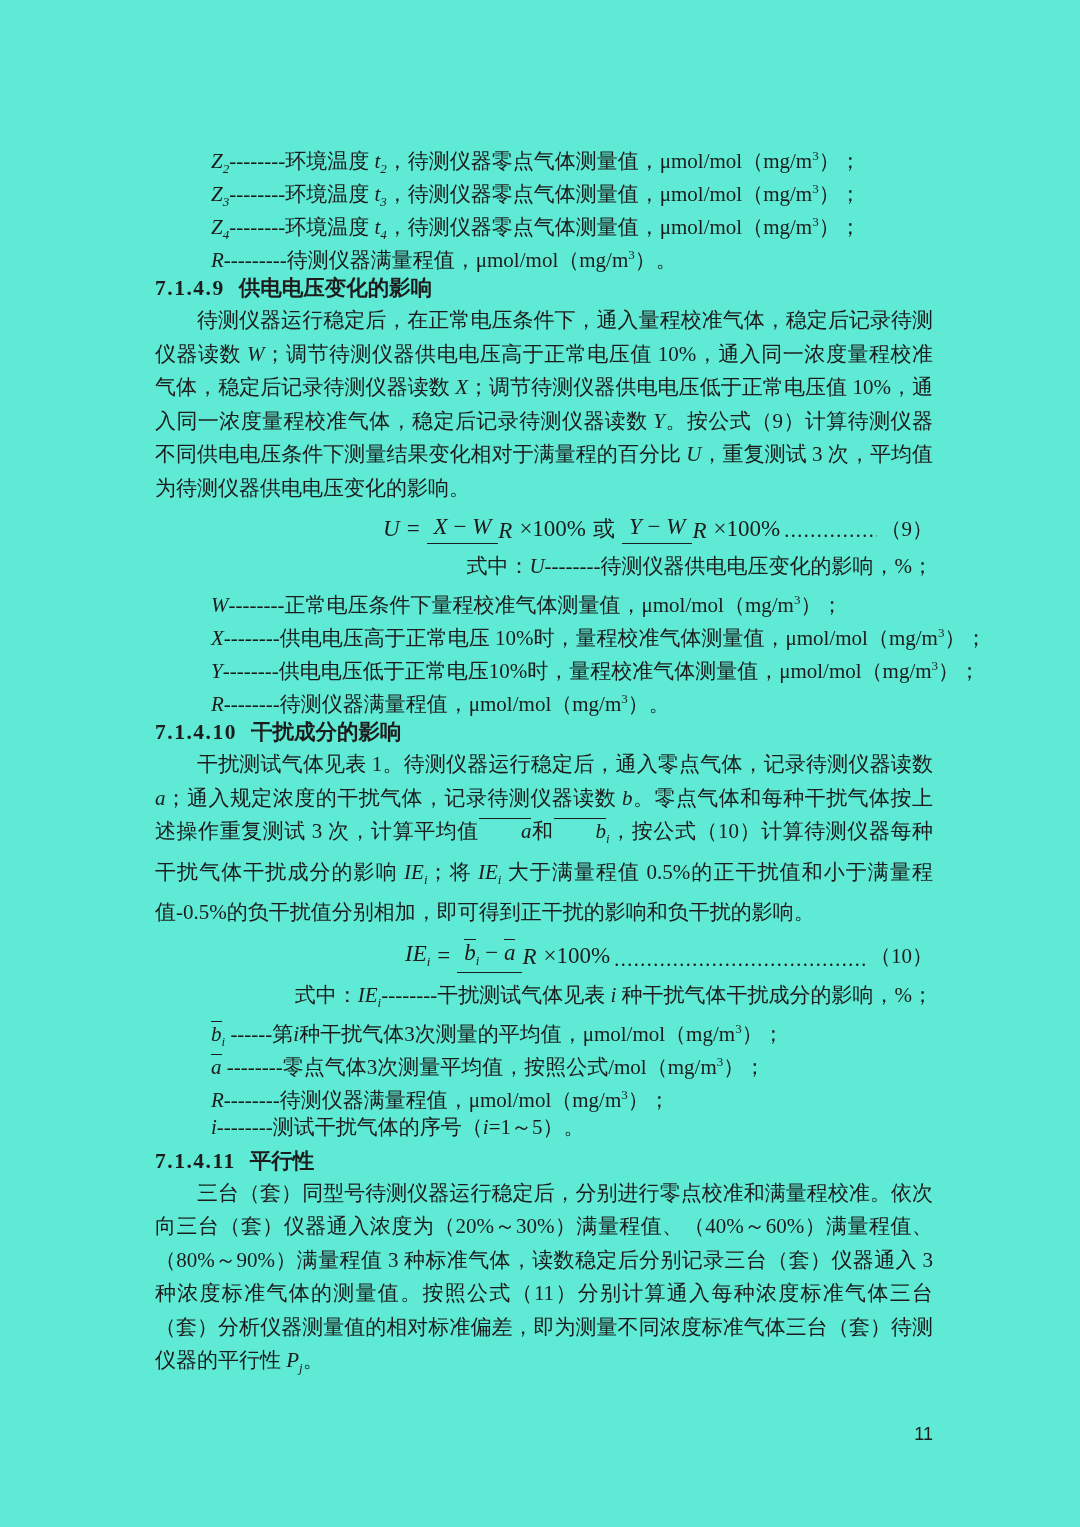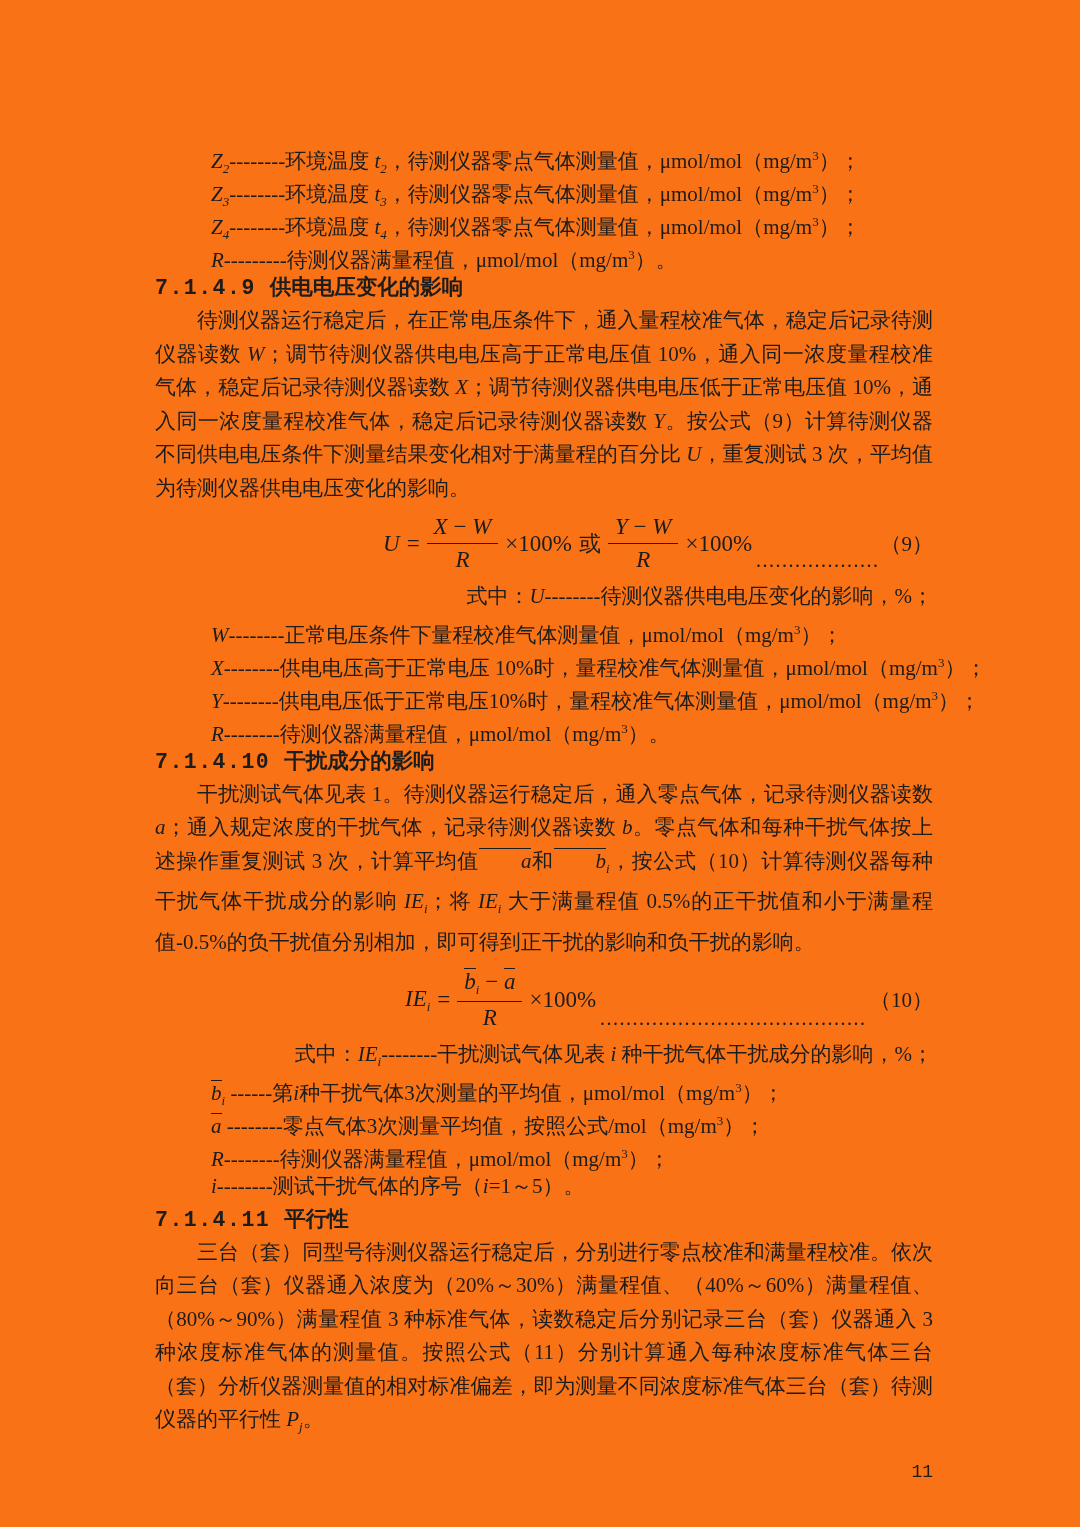--- a/index.html
+++ b/index.html
@@ -1,34 +1,34 @@
 <!DOCTYPE html>
 <html><head>
 <meta charset="utf-8">
 <style>
   html,body{margin:0;padding:0;background:#ffffff;}
   .page{
     position:relative;
     width:1080px;height:1527px;
-    background:#f97316;
+    background:#5eead4;
     box-sizing:border-box;
     padding:139px 147px 0 155px;
     font-family:"Liberation Serif","DejaVu Serif",serif;
     font-size:21px;color:#1c1c1c;
     overflow:hidden;
   }
   .def-block{margin:0;}
   .def-line{
     line-height:33px;height:33px;
     padding-left:56px;
     white-space:nowrap;
   }
   .def-line.first{padding-left:0;text-align:right;}
   .heading{
-    font-family:Liberation Mono, monospace;
+    font-family:Liberation Serif, serif;
     font-weight:700;font-size:21.5px;
     line-height:32px;height:32px;margin:1px 0 0 0;
     white-space:nowrap;
   }
   .heading .h-num{letter-spacing:1.5px;margin-right:14px;}
   .para{
     margin:0;text-align:justify;
     text-indent:2em;
     line-height:33.5px;
   }
@@ -37,35 +37,35 @@
   .sup{font-size:13px;vertical-align:8px;}
   .ov{display:inline-block;border-top:1.3px solid #1c1c1c;line-height:1.05;padding-top:1px;}
   .formula{
     display:flex;align-items:center;
     margin:9px 0 6px 0;
     font-size:23px;
   }
   .formula .eq{display:inline-flex;align-items:center;gap:7px;white-space:nowrap;}
   .eq-9{margin-left:228px;}
   .eq-10{margin-left:250px;}
-  .frac{display:inline-flex;flex-direction:column;align-items:center;vertical-align:middle;}
+  .frac{display:inline-flex;flex-direction:row;align-items:center;vertical-align:middle;}
   .frac .num{border-bottom:1.4px solid #1c1c1c;padding:0 7px 3px 7px;line-height:1.15;}
   .frac .den{padding-top:3px;line-height:1.15;}
   .formula .cn{font-size:22px;}
   .formula .dots{
     flex:1;overflow:hidden;white-space:nowrap;
     font-size:20px;letter-spacing:1.5px;
     margin:0 4px;align-self:flex-end;padding-bottom:2px;
   }
   .formula .fnum{font-size:21px;white-space:nowrap;}
   .page-number{
-    margin-top:18px;
+    margin-top:39px;
     text-align:right;
     font-size:18px;
-    font-family:Liberation Mono, monospace;
+    font-family:Liberation Sans, sans-serif;
   }
 </style>
 </head>
 <body>
 
 <div class="page">
 
   <div class="def-block">
     <div class="def-line"><span class="it">Z</span><span class="it sub">2</span><span>--------</span><span>环境温度 </span><span class="it">t</span><span class="it sub">2</span><span>，待测仪器零点气体测量值，μmol/mol（mg/m</span><span class="sup">3</span><span>）；</span></div>
     <div class="def-line"><span class="it">Z</span><span class="it sub">3</span><span>--------</span><span>环境温度 </span><span class="it">t</span><span class="it sub">3</span><span>，待测仪器零点气体测量值，μmol/mol（mg/m</span><span class="sup">3</span><span>）；</span></div>

